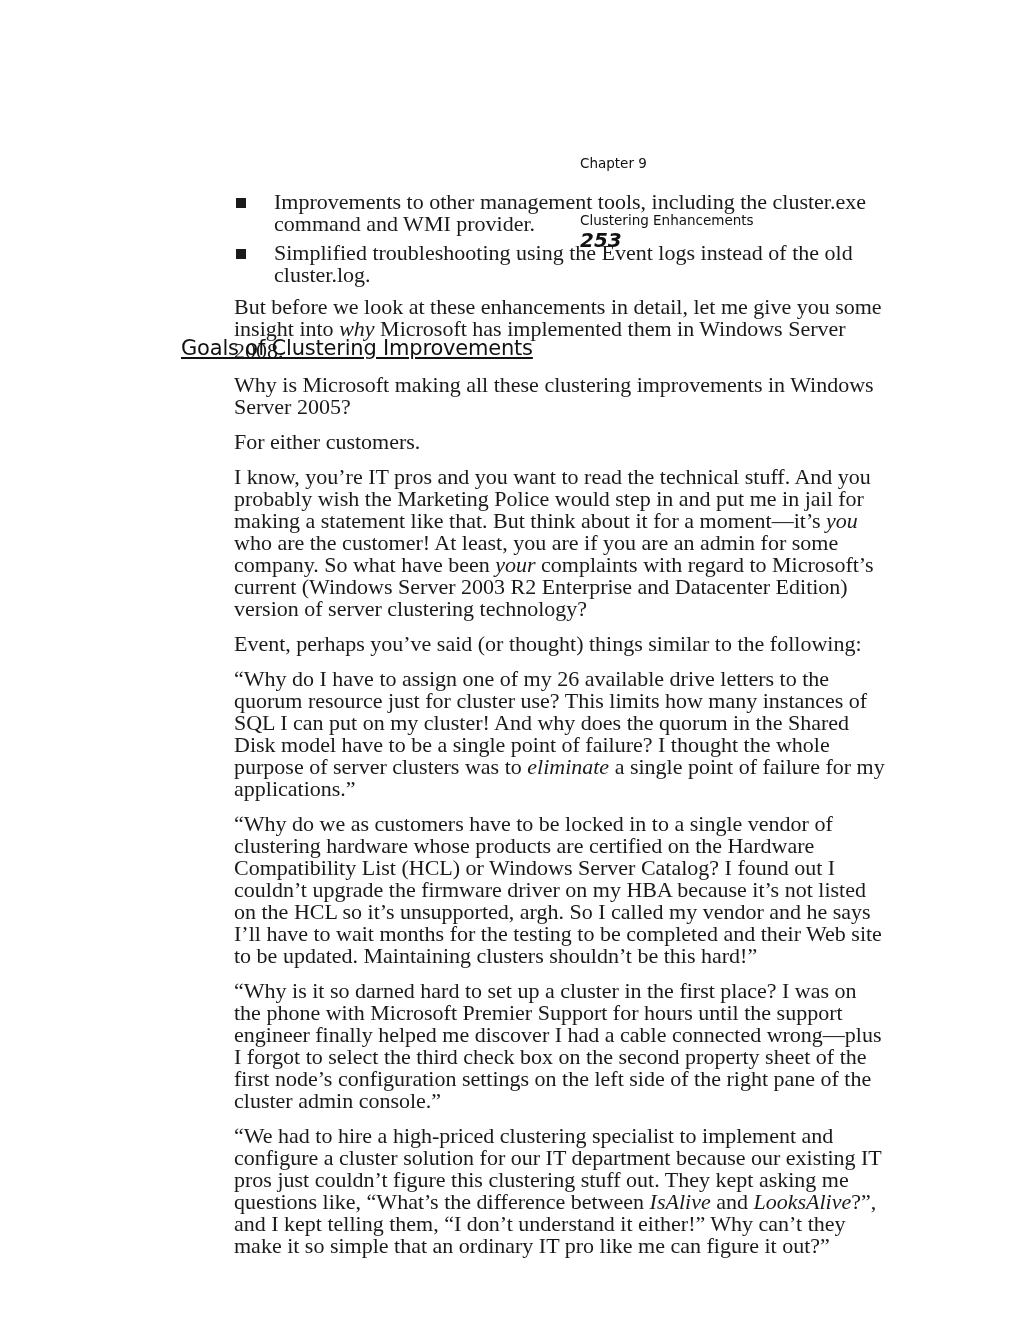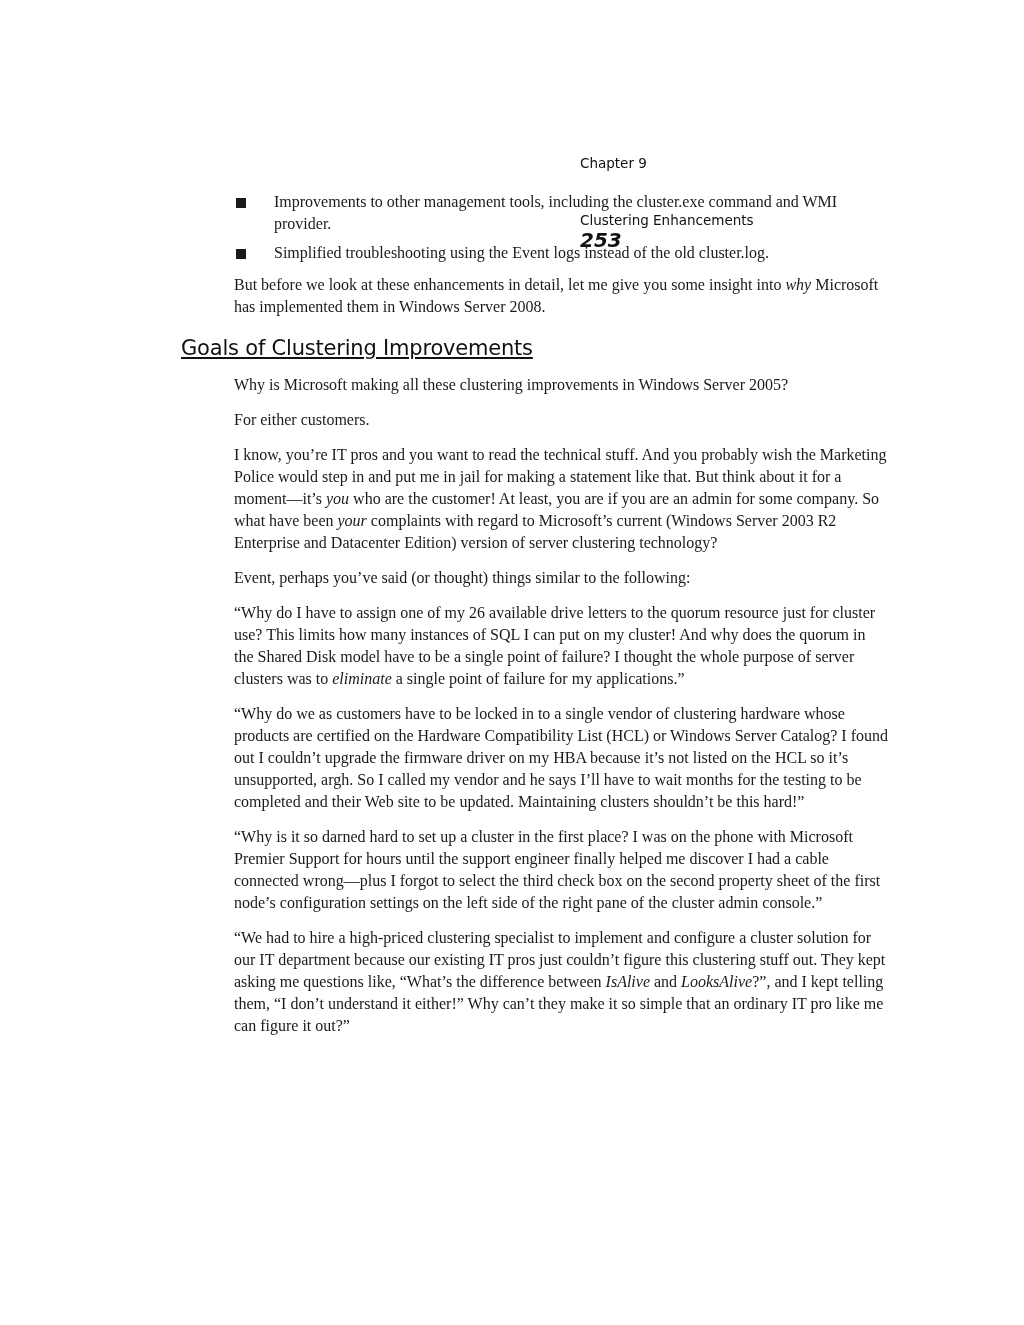--- a/index.html
+++ b/index.html
@@ -35,21 +35,21 @@
     }
     .running-header .chapter { margin-right: 16px; }
     .running-header .title { flex: 1; margin-top: 41px; }
     .running-header .pageno { font-weight: bold; font-size: 20px; font-style: italic; }
 
     .body-text {
       position: absolute;
       left: 234px;
       width: 654px;
       font-family: "Liberation Serif", serif;
-      font-size: 16px;
+      font-size: 22px;
       line-height: 22px;
       color: #1a1a1a;
     }
     .body-text p {
       margin: 0;
     }
     .bullets {
       list-style: none;
       margin: 0;
       padding: 0;

